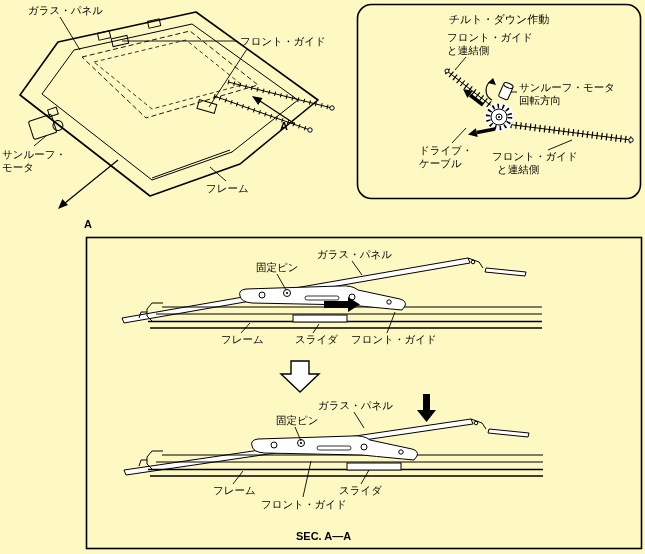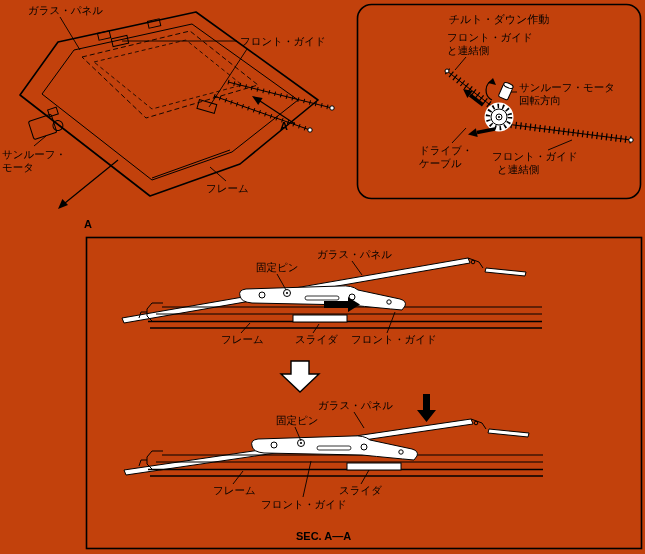--- a/index.html
+++ b/index.html
@@ -1,16 +1,16 @@
 <!DOCTYPE html>
 <html><head>
 <meta charset="utf-8">
 <style>
   html,body{margin:0;padding:0;background:#ffffff;}
-  .page{position:relative;width:645px;height:554px;background:#c2410c;overflow:hidden;
+  .page{position:relative;width:645px;height:554px;background:#fef9c3;overflow:hidden;
         font-family:"Liberation Sans","DejaVu Sans",sans-serif;}
   .page svg{position:absolute;left:0;top:0;}
   svg text{fill:#000;stroke:none;font-family:"Liberation Sans","DejaVu Sans",sans-serif;}
   .lbl{font-size:10.5px;}
   .lbl-b{font-size:11px;font-weight:bold;}
   .ttl{font-size:11px;}
 </style>
 </head>
 <body>
 

